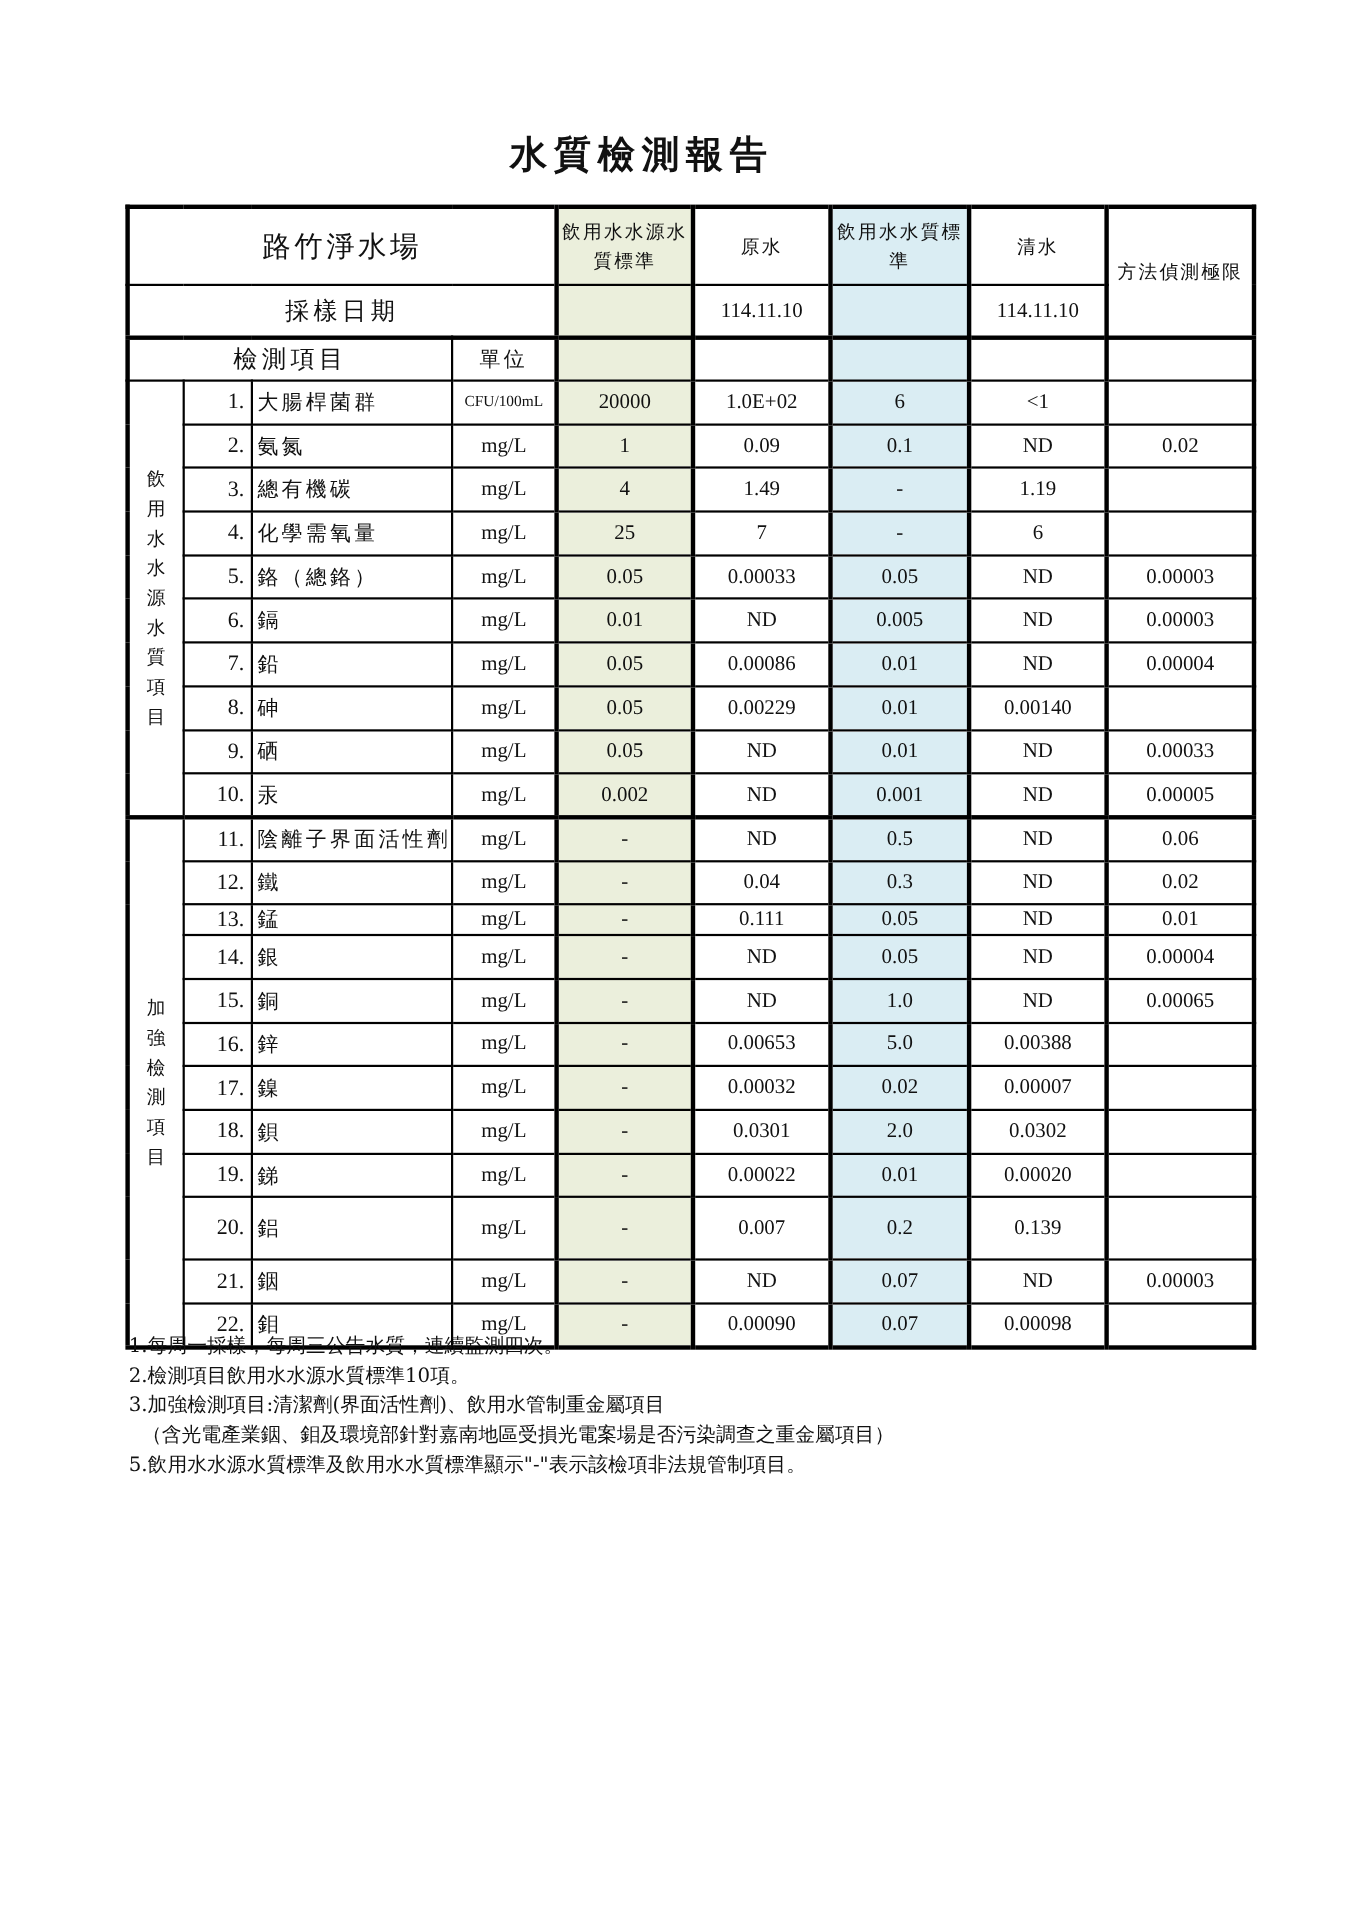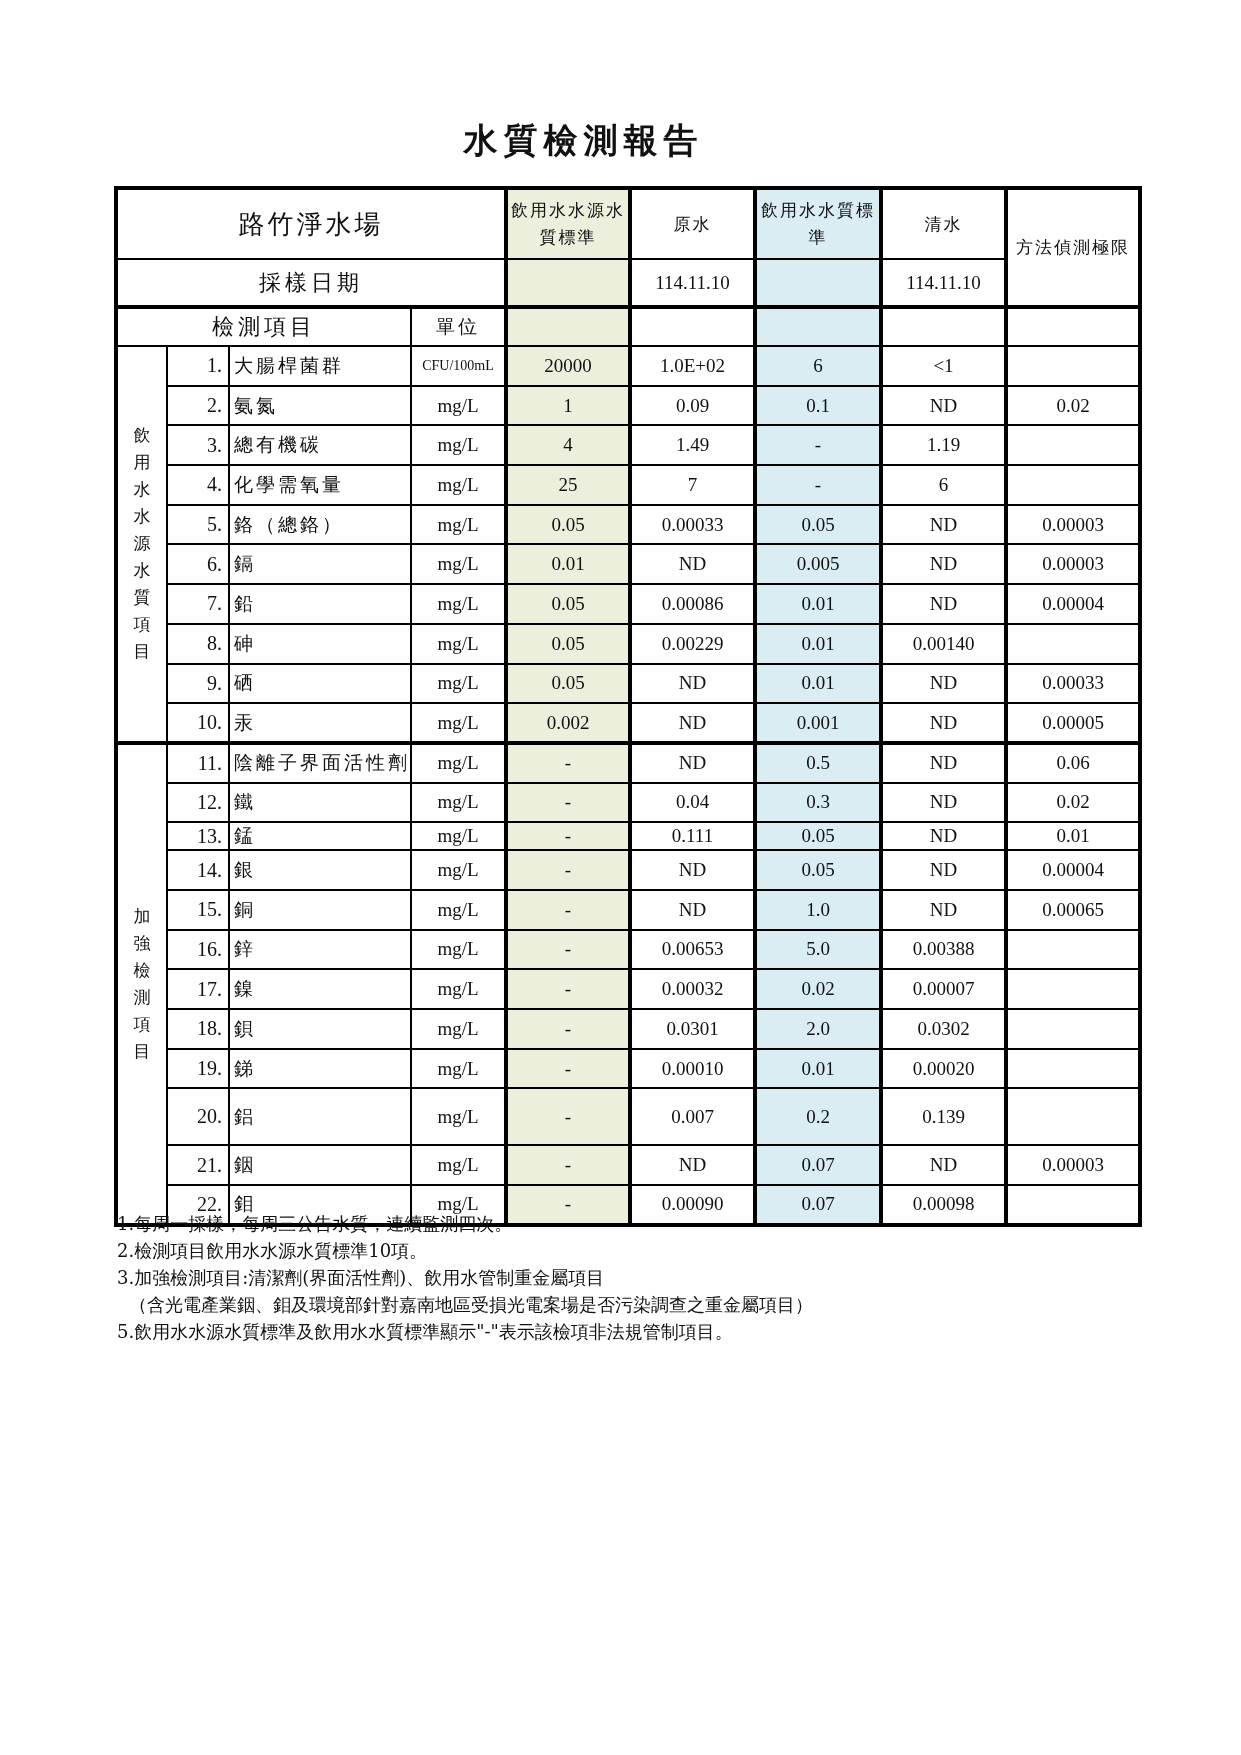--- a/index.html
+++ b/index.html
@@ -268,21 +268,21 @@
         <td class="">0.0301</td>
         <td class="std2 thickL thickR" style="background: rgb(218, 237, 243);">2.0</td>
         <td class="">0.0302</td>
         <td class="thickL"></td>
       </tr>
       <tr style="height: 39.7px;">
         <td class="num">19.</td>
         <td class="name">銻</td>
         <td class="">mg/L</td>
         <td class="std1 thickL thickR" style="background: rgb(235, 239, 220);">-</td>
-        <td class="">0.00010</td>
+        <td class="">0.00022</td>
         <td class="std2 thickL thickR" style="background: rgb(218, 237, 243);">0.01</td>
         <td class="">0.00020</td>
         <td class="thickL"></td>
       </tr>
       <tr style="height: 57px;">
         <td class="num">20.</td>
         <td class="name">鋁</td>
         <td class="">mg/L</td>
         <td class="std1 thickL thickR" style="background: rgb(235, 239, 220);">-</td>
         <td class="">0.007</td>

